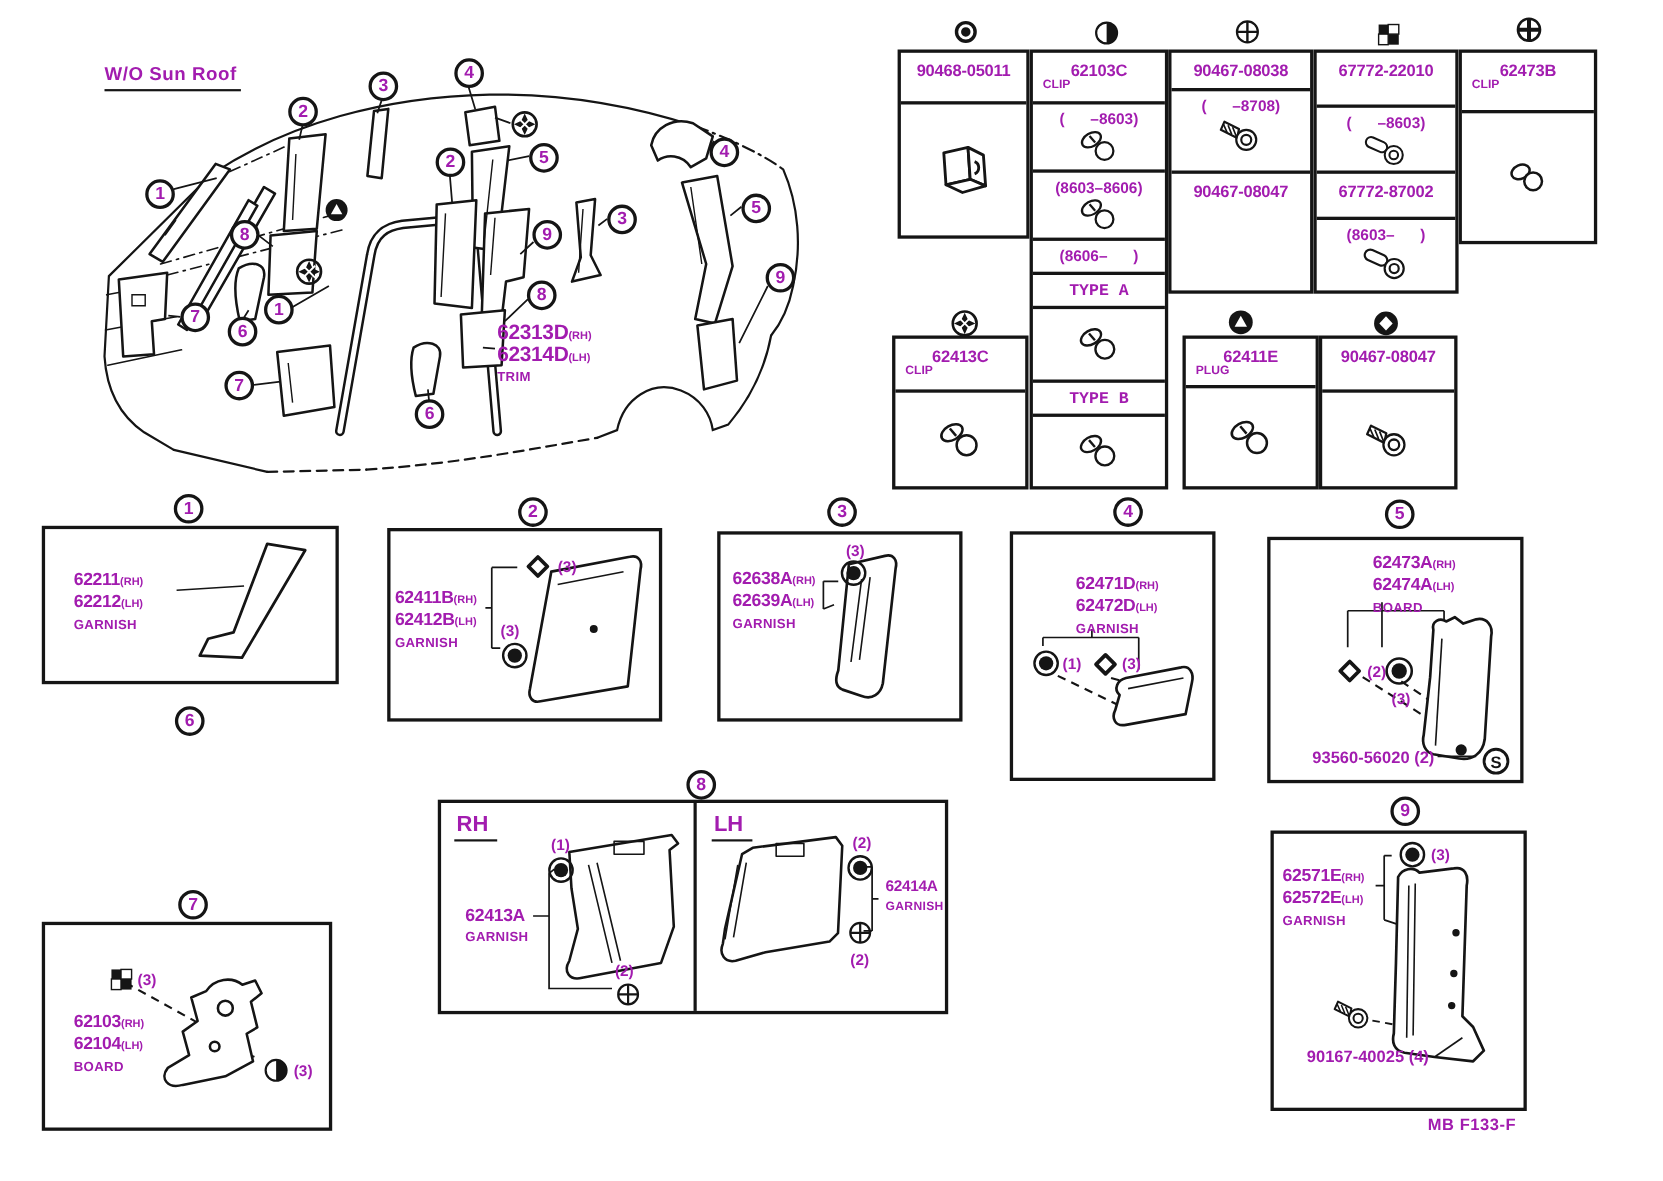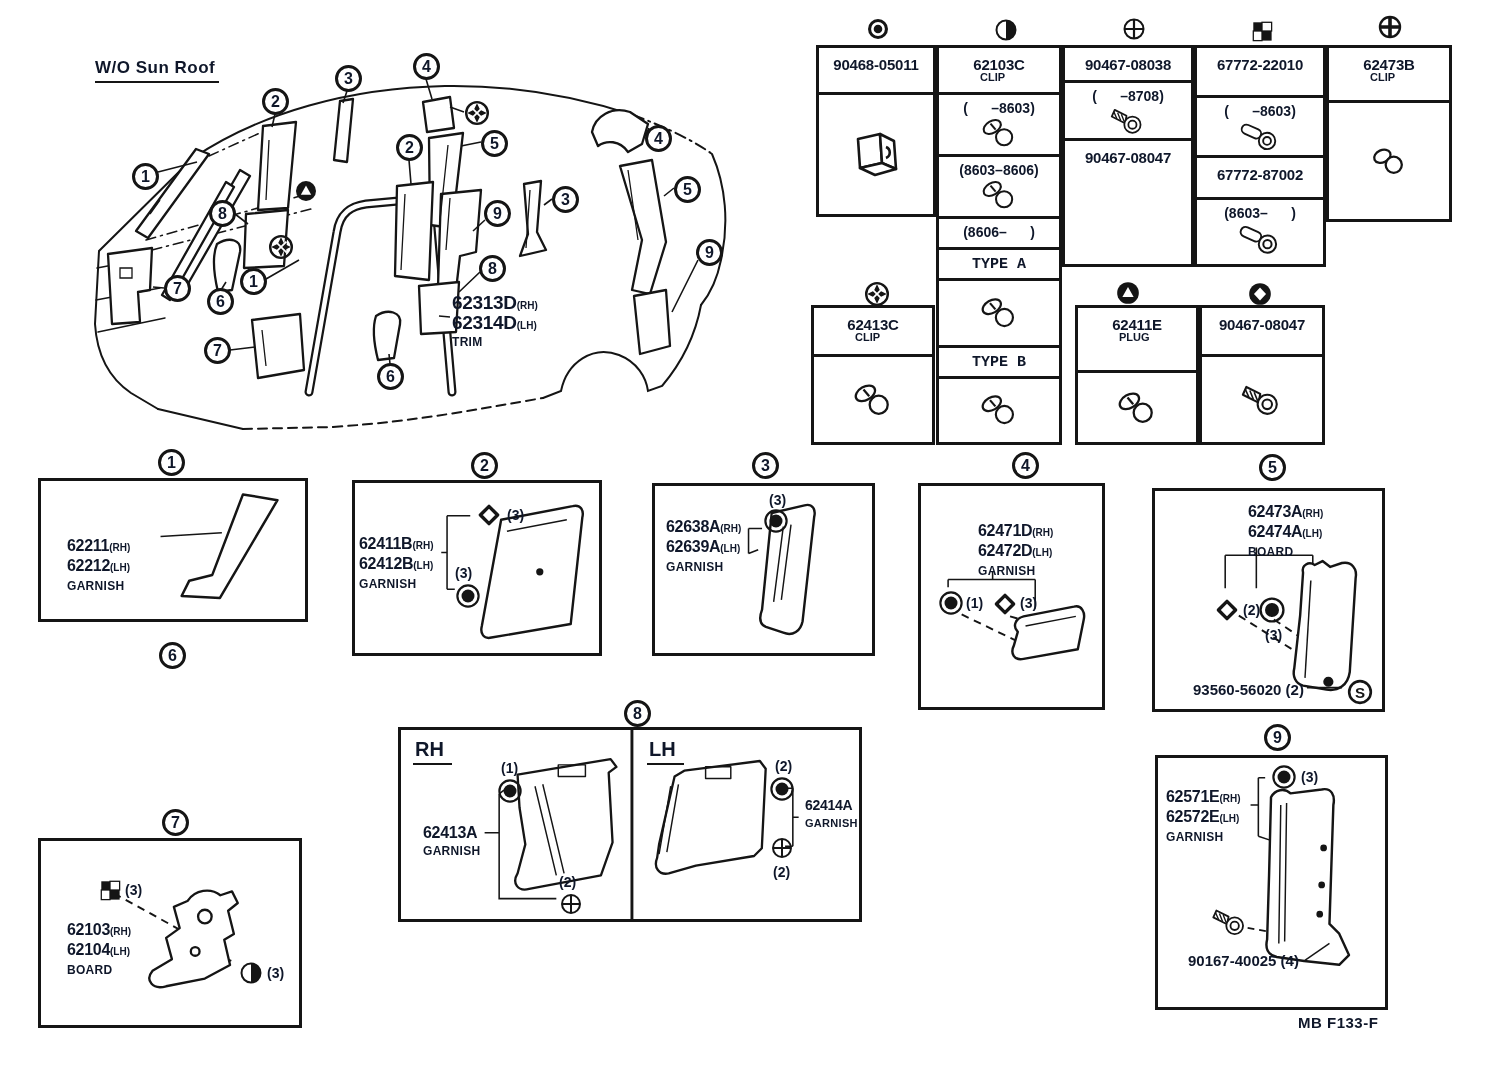--- a/index.html
+++ b/index.html
@@ -1,29 +1,29 @@
 <!DOCTYPE html>
 <html><head>
 <meta charset="utf-8">
 <style>
   html,body{margin:0;padding:0;background:#fff;}
   #canvas{position:relative;width:1512px;height:1074px;background:#fff;overflow:hidden;
-          font-family:"Liberation Sans",sans-serif;color:#0f172a;}
+          font-family:"Liberation Sans",sans-serif;color:#a21caf;}
   svg text{font-family:"Liberation Sans",sans-serif;}
   .abs{position:absolute;}
   .callout{position:absolute;width:27px;height:27px;border:3px solid #151515;border-radius:50%;
            background:#fff;text-align:center;line-height:22px;font-weight:bold;font-size:16px;
            box-sizing:border-box;z-index:5;}
   .note{position:absolute;font-size:17px;font-weight:bold;border-bottom:2.5px solid #151515;
         padding:0 4px 3px 0;letter-spacing:.5px;}
   .tcol{position:absolute;border:3px solid #151515;background:#fff;display:flex;flex-direction:column;box-sizing:border-box;}
   .trow{border-top:3px solid #151515;display:flex;flex-direction:column;align-items:center;justify-content:flex-start;box-sizing:border-box;}
   .trow.first{border-top:none;}
   .tpn{font-size:15px;font-weight:bold;text-align:center;padding-top:8px;letter-spacing:-.2px;white-space:nowrap;}
-  .tlabel{font-size:11px;font-weight:bold;align-self:flex-start;padding-left:9px;margin-top:-2px;margin-left:32px;}
+  .tlabel{font-size:11px;font-weight:bold;align-self:flex-start;padding-left:9px;margin-top:-2px;}
   .range{font-size:14px;font-weight:bold;white-space:pre;padding-top:5px;}
   .typ{font-size:15px;font-weight:bold;padding-top:6px;font-family:Liberation Mono, monospace;}
   .imgcell{flex:1;display:flex;align-items:center;justify-content:center;}
   .dbox{position:absolute;border:3px solid #151515;background:#fff;box-sizing:border-box;}
   .art{position:absolute;left:0;top:0;width:100%;height:100%;}
   .plabel{position:absolute;white-space:nowrap;line-height:18px;z-index:3;}
   .pn{font-size:16px;font-weight:bold;letter-spacing:-.3px;}
   .side{font-size:10px;font-weight:bold;}
   .pname{font-size:12px;font-weight:bold;letter-spacing:.3px;}
   .cnt{position:absolute;font-size:14px;font-weight:bold;white-space:nowrap;z-index:3;}
@@ -280,21 +280,21 @@
         <svg width="44" height="36">
           <use href="#sym-pin"></use>
         </svg>
       </div>
   </div>
 
   <div class="tcol" style="left:1062px;top:45px;width:132px;height:222px">
     <div class="trow first" style="height:32px">
         <div class="tpn">90467-08038</div>
       </div>
-    <div class="trow" style="height:58px">
+    <div class="trow" style="height:75px">
         <div class="range">(      –8708)</div>
         <svg width="52" height="38">
           <use href="#sym-screw"></use>
         </svg>
       </div>
     <div class="trow" style="height:42px">
         <div class="tpn">90467-08047</div>
       </div>
   </div>
 
@@ -343,21 +343,21 @@
         <svg width="46" height="38">
           <use href="#sym-pin"></use>
         </svg>
       </div>
   </div>
 
   <svg class="micon" width="26" height="26" style="left:1115px;top:280px">
       <use href="#sym-triangle-circle"></use>
     </svg>
   <div class="tcol" style="left:1075px;top:305px;width:124px;height:140px">
-    <div class="trow first" style="height:62px">
+    <div class="trow first" style="height:42px">
       <div class="tpn">62411E</div>
       <div class="tlabel">PLUG</div>
     </div>
     <div class="trow imgcell" style="flex:1">
         <svg width="46" height="38">
           <use href="#sym-pin"></use>
         </svg>
       </div>
   </div>
 
@@ -374,21 +374,21 @@
         </svg>
       </div>
   </div>
 
   <div class="callout" style="left:158px;top:449px">1</div>
   <div class="dbox" style="left:38px;top:478px;width:270px;height:144px">
     <svg class="art" viewBox="0 0 270 144">
       <path d="M122,58 L186,54" stroke="#151515" stroke-width="1.6"></path>
       <path d="M208,14 L244,20 L184,122 L144,120 L152,104 L176,98 Z" fill="#fff" stroke="#151515" stroke-width="2.6" stroke-linejoin="round"></path>
     </svg>
-    <div class="plabel" style="left:26px;top:56px">
+    <div class="plabel" style="left:26px;top:38px">
       <div><span class="pn">62211</span><span class="side">(RH)</span></div>
       <div><span class="pn">62212</span><span class="side">(LH)</span></div>
       <div class="pname">GARNISH</div>
     </div>
   </div>
 
   <div class="callout" style="left:159px;top:642px">6</div>
 
   <div class="callout" style="left:162px;top:809px">7</div>
   <div class="dbox" style="left:38px;top:838px;width:264px;height:190px">

